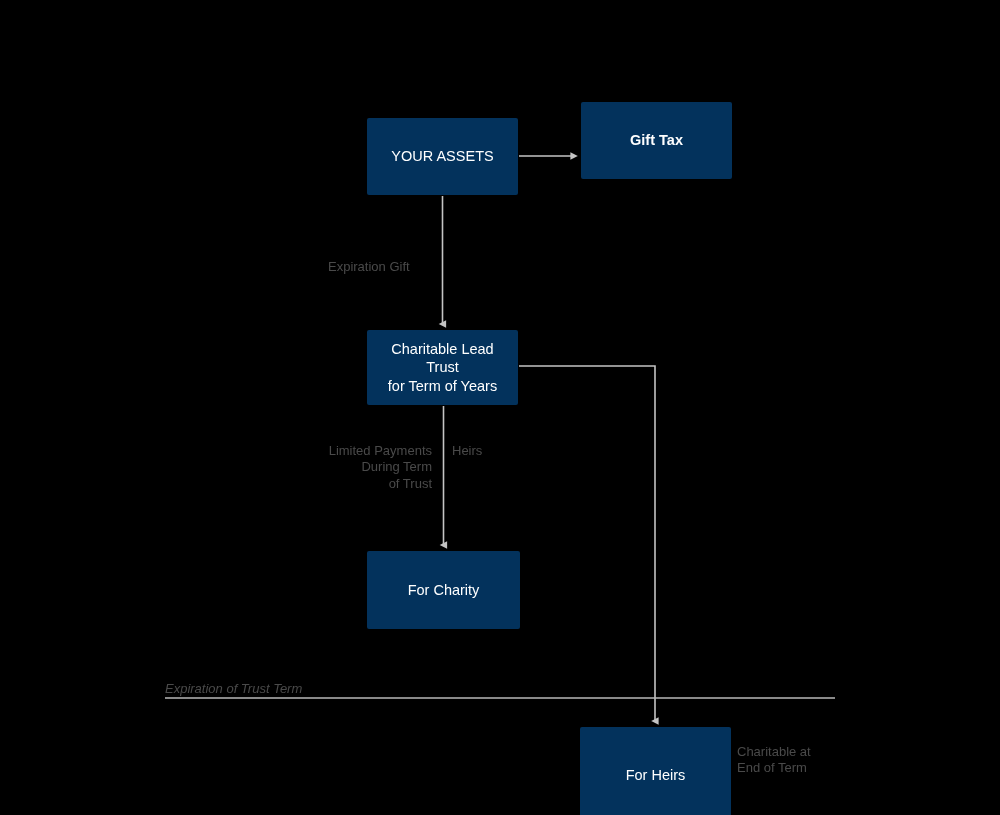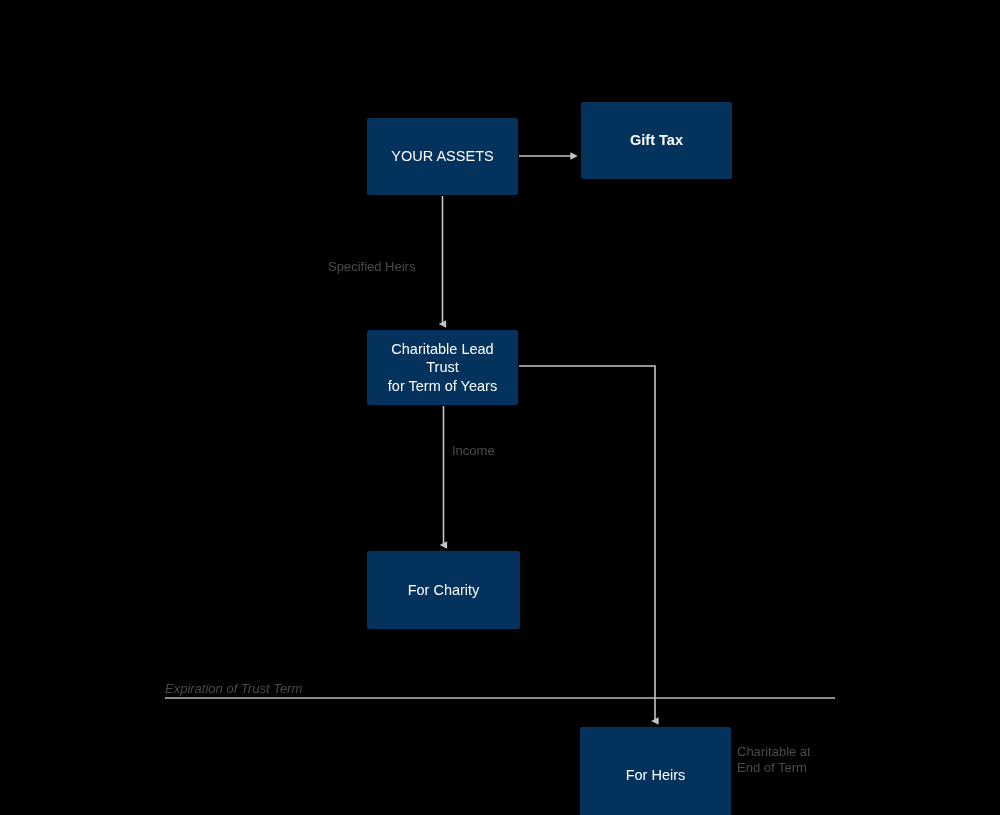--- a/index.html
+++ b/index.html
@@ -117,23 +117,26 @@
   </div>
 
   <div class="node" id="node-charity">
     <span class="node-label">For Charity</span>
   </div>
 
   <div class="node" id="node-heirs">
     <span class="node-label">For Heirs</span>
   </div>
 
-  <div class="edge-label el-specified-gift">Specified Heirs</div>
+  <div class="edge-label el-specified-gift">Expiration Gift</div>
 
+  <div class="edge-label el-limited">Limited Payments
+During Term
+of Trust</div>
 
-  <div class="edge-label el-income">Income</div>
+  <div class="edge-label el-income">Heirs</div>
 
   <div class="edge-label el-expiration">Expiration of Trust Term</div>
 
   <div class="edge-label el-remainder">Charitable at
 End of Term</div>
 
 </div>
 
 </body></html>

